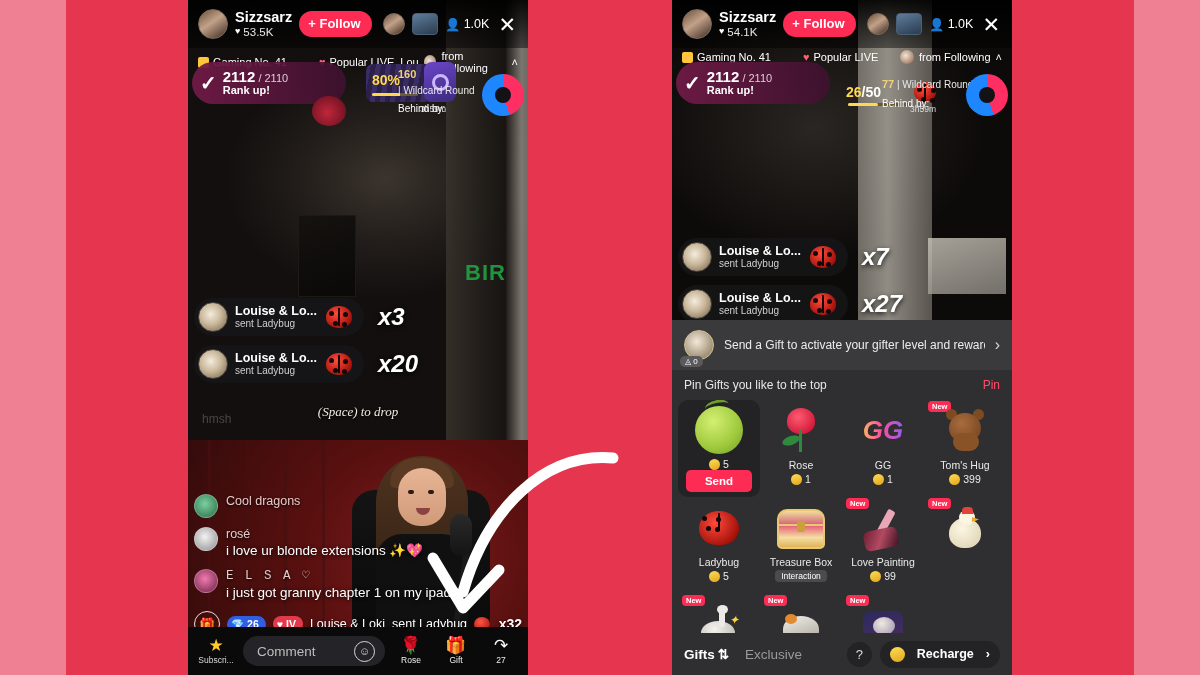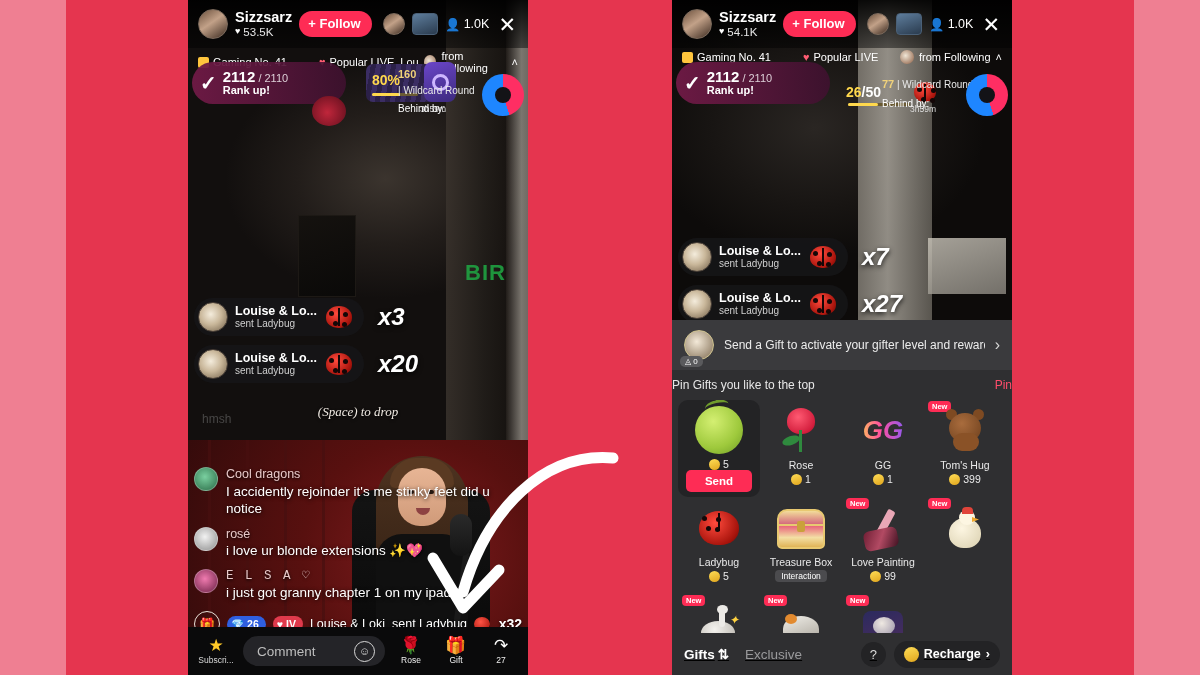--- a/index.html
+++ b/index.html
@@ -345,21 +345,21 @@
   .promo-av .lvl {
     position:absolute; left:-5px; bottom:-8px;
     background:#5a5a5d; color:#fff; font-size:8px; border-radius:5px;
     padding:1px 5px; display:flex; align-items:center; gap:2px; white-space:nowrap;
   }
   .promo-text { color:#ececec; font-size:12px; flex:1; overflow:hidden; white-space:nowrap; }
   .chev { color:#d6d6d6; font-size:16px; font-weight:300; }
 
   .pin-row {
     height:30px; display:flex; align-items:center; justify-content:space-between;
-    padding: 0 0; color:#e7e7e7; font-size:12px;
+    padding: 0 12px; color:#e7e7e7; font-size:12px;
   }
   .pin-link { color:#ff4d6b; font-size:12px; cursor:pointer; }
 
   .gift-grid {
     flex:1; display:grid; grid-template-columns: repeat(4,1fr);
     grid-auto-rows: 97px; padding: 0 6px; overflow:hidden;
   }
   .gift-cell {
     position:relative; display:flex; flex-direction:column;
     align-items:center; justify-content:flex-start; padding-top:6px; cursor:pointer;
@@ -380,33 +380,32 @@
     padding:1px 6px; margin-top:2px;
   }
   .send-btn {
     position:absolute; left:8px; right:8px; bottom:5px; height:22px;
     background:#fe2c55; color:#fff; border:none; border-radius:5px;
     font-size:11.5px; font-weight:bold; font-family:inherit; cursor:pointer;
   }
   .panel-foot {
     height:42px; display:flex; align-items:center; padding:0 12px; gap:16px;
     position:relative;
-    text-decoration:underline;
   }
   .foot-tab { color:#fff; font-size:13.5px; font-weight:bold; display:flex; align-items:center; gap:3px; cursor:pointer;}
   .foot-tab.dim { color:#9a9a9c; font-weight:normal; }
   .foot-right { margin-left:auto; display:flex; align-items:center; gap:8px; }
   .help-btn {
     width:25px; height:25px; border-radius:50%; background:#232325;
     color:#dcdcdc; font-size:13px; display:flex; align-items:center; justify-content:center;
     border:none; cursor:pointer; font-family:inherit;
   }
   .recharge {
     background:#232325; color:#fff; border:none; border-radius:14px;
-    height:27px; padding:0 10px; display:flex; align-items:center; gap:5px;
+    height:27px; padding:0 10px; display:flex; align-items:center; gap:12px;
     font-size:12.5px; font-weight:bold; font-family:inherit; cursor:pointer;
   }
 
   
   .art-melon { width:48px;height:48px;border-radius:50%;
     background: radial-gradient(circle at 38% 32%, #d4ef72, #9ec93c 60%, #6d9a25);
     position:relative; margin:0 auto;}
   .art-melon::after{content:'';position:absolute;left:10px;top:-6px;width:24px;height:10px;
     border-top:3px solid #6f9c2c;border-radius:50%;transform:rotate(-12deg);}
   .art-rose { position:relative; width:46px;height:48px;margin:0 auto;}
@@ -601,21 +600,20 @@
       <span class="ladybug"></span>
     </div>
     <span class="gift-count">x20</span>
   </div>
 
   <div class="comments">
     <div class="comment-row">
       <span class="c-av a1"></span>
       <span class="c-body">
         <span class="c-user" style="display:block">Cool dragons</span>
-        <span class="c-text" style="display:block">I accidently rejoinder it's me stinky feet did u notice</span>
       </span>
     </div>
     <div class="comment-row">
       <span class="c-av a2"></span>
       <span class="c-body">
         <span class="c-user" style="display:block">rosé</span>
         <span class="c-text" style="display:block">
           <span>i love ur blonde extensions</span>
           <span class="sparkle">✨💖</span>
         </span>

